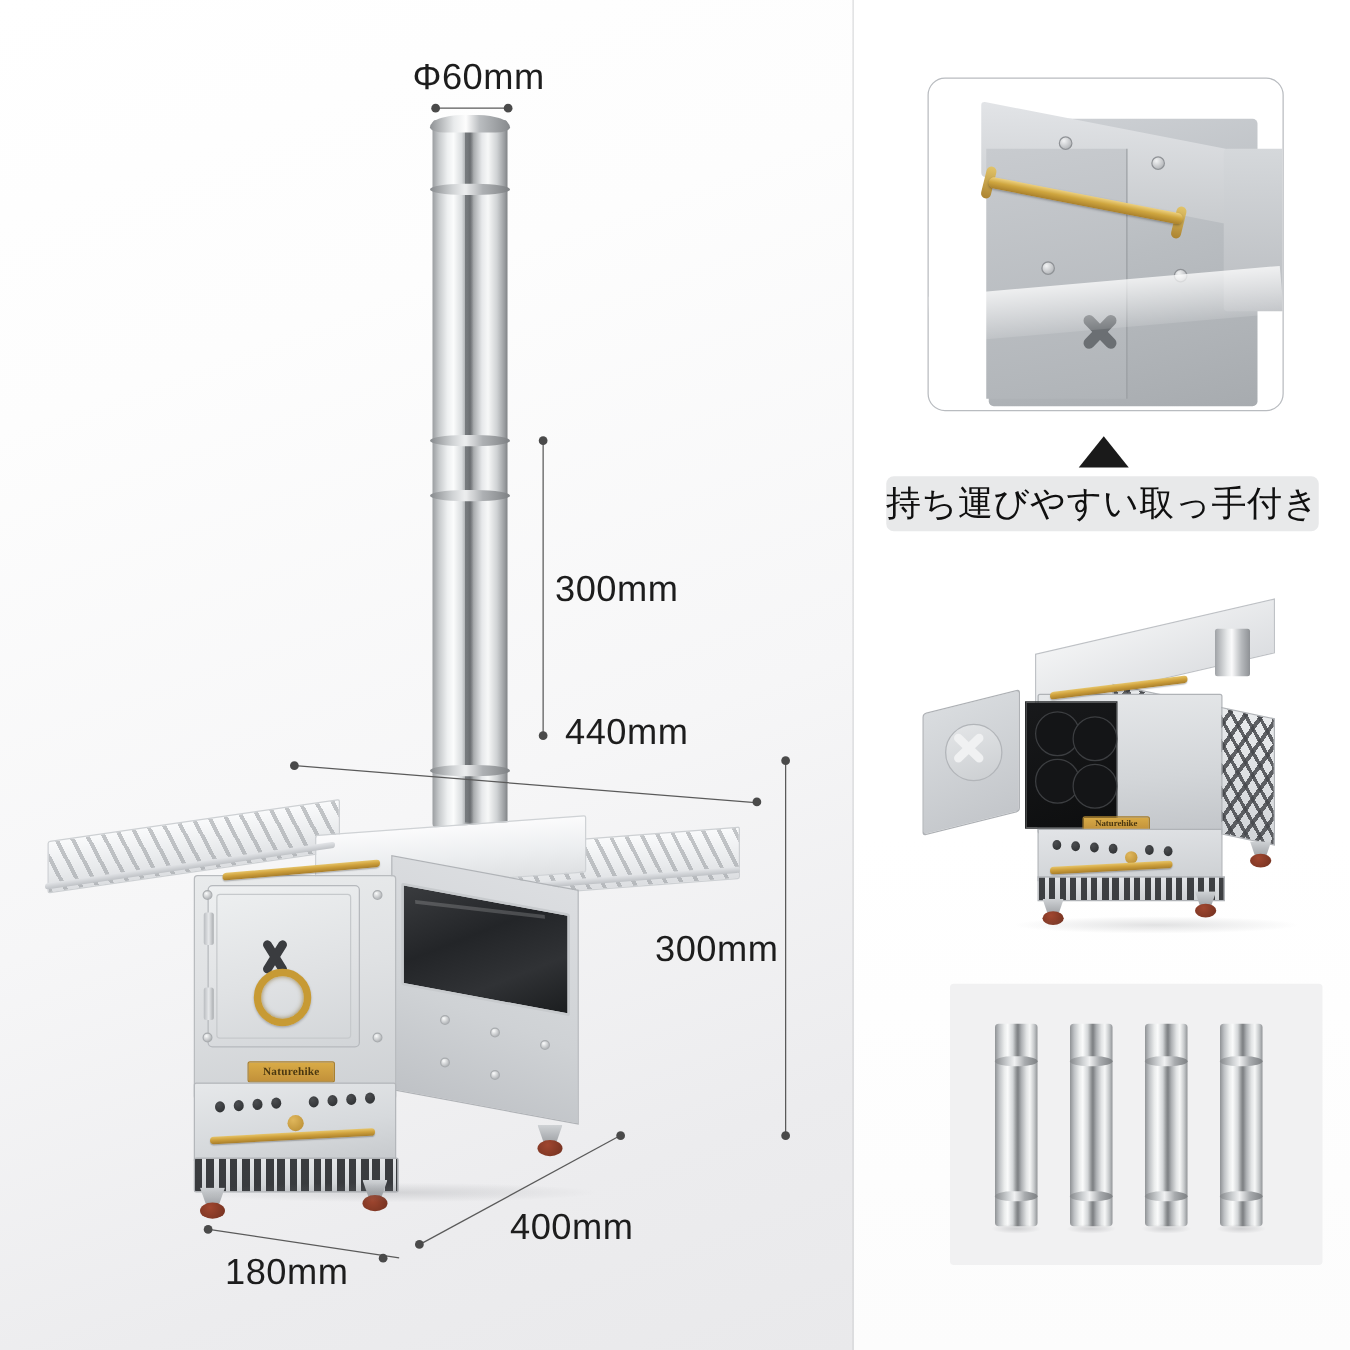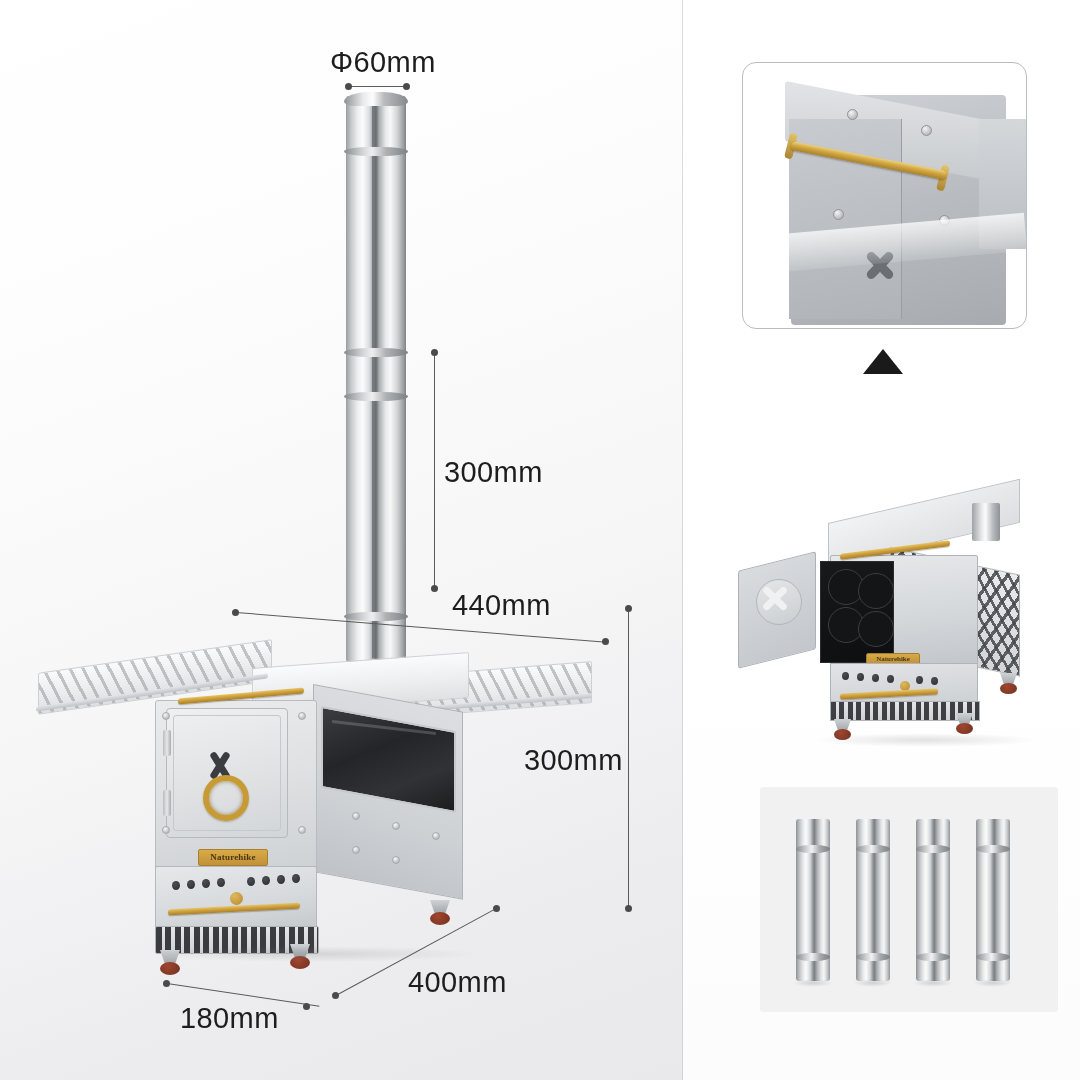--- a/index.html
+++ b/index.html
@@ -408,21 +408,21 @@
   <div class="dot" style="left:403px;top:83px;"></div>
 
   <div class="dimline v" style="left:434px;top:352px;height:236px;"></div>
   <div class="dot" style="left:431px;top:349px;"></div>
   <div class="dot" style="left:431px;top:585px;"></div>
   <div class="dimlabel" style="left:444px;top:456px;">300mm</div>
 
   <div class="dimline h" style="left:236px;top:612px;width:372px;transform:rotate(4.6deg);transform-origin:left center;"></div>
   <div class="dot" style="left:232px;top:609px;"></div>
   <div class="dot" style="left:602px;top:638px;"></div>
-  <div class="dimlabel" style="left:452px;top:589px;">440mm</div>
+  <div class="dimlabel" style="left:452px;top:570px;">440mm</div>
 
   <div class="dimline v" style="left:628px;top:608px;height:300px;"></div>
   <div class="dot" style="left:625px;top:605px;"></div>
   <div class="dot" style="left:625px;top:905px;"></div>
   <div class="dimlabel" style="left:524px;top:744px;">300mm</div>
 
   <div class="dimline h" style="left:167px;top:983px;width:154px;transform:rotate(8.5deg);transform-origin:left center;"></div>
   <div class="dot" style="left:163px;top:980px;"></div>
   <div class="dot" style="left:303px;top:1003px;"></div>
   <div class="dimlabel" style="left:180px;top:1002px;">180mm</div>
@@ -443,20 +443,23 @@
     <div class="det-screw" style="left:104px;top:46px;"></div>
     <div class="det-screw" style="left:178px;top:62px;"></div>
     <div class="det-screw" style="left:90px;top:146px;"></div>
     <div class="det-screw" style="left:196px;top:152px;"></div>
     <div class="det-x" style="left:120px;top:198px;transform:rotate(46deg);"></div>
     <div class="det-x" style="left:120px;top:198px;transform:rotate(-46deg);"></div>
     <div class="det-glare"></div>
   </div>
 
   <div id="caption-arrow"></div>
+  <div id="caption-pill">
+    <span class="txt">持ち運びやすい取っ手付き</span>
+  </div>
 
   <div id="panel-product">
     <div class="pr-top"></div>
     <div class="pr-chimney"></div>
     <div class="pr-side"></div>
     <div class="pr-body"></div>
     <div class="pr-cavity"></div>
     <div class="pr-burner" style="left:128px;top:74px;"></div>
     <div class="pr-burner" style="left:158px;top:78px;"></div>
     <div class="pr-burner" style="left:128px;top:112px;"></div>

